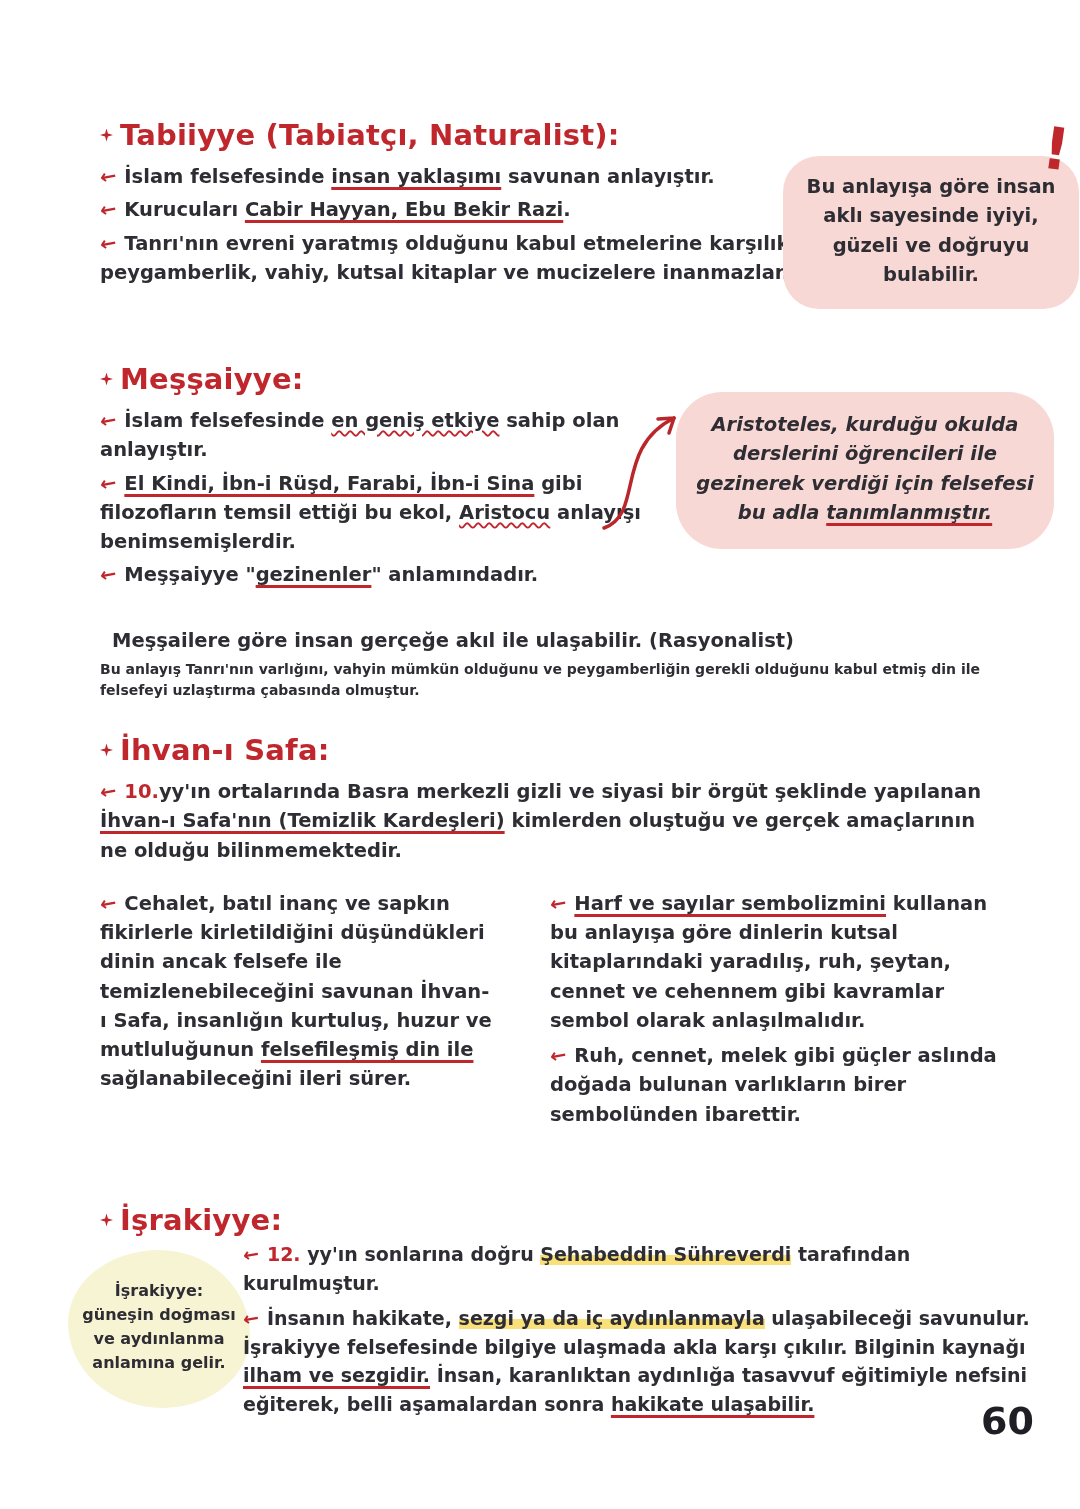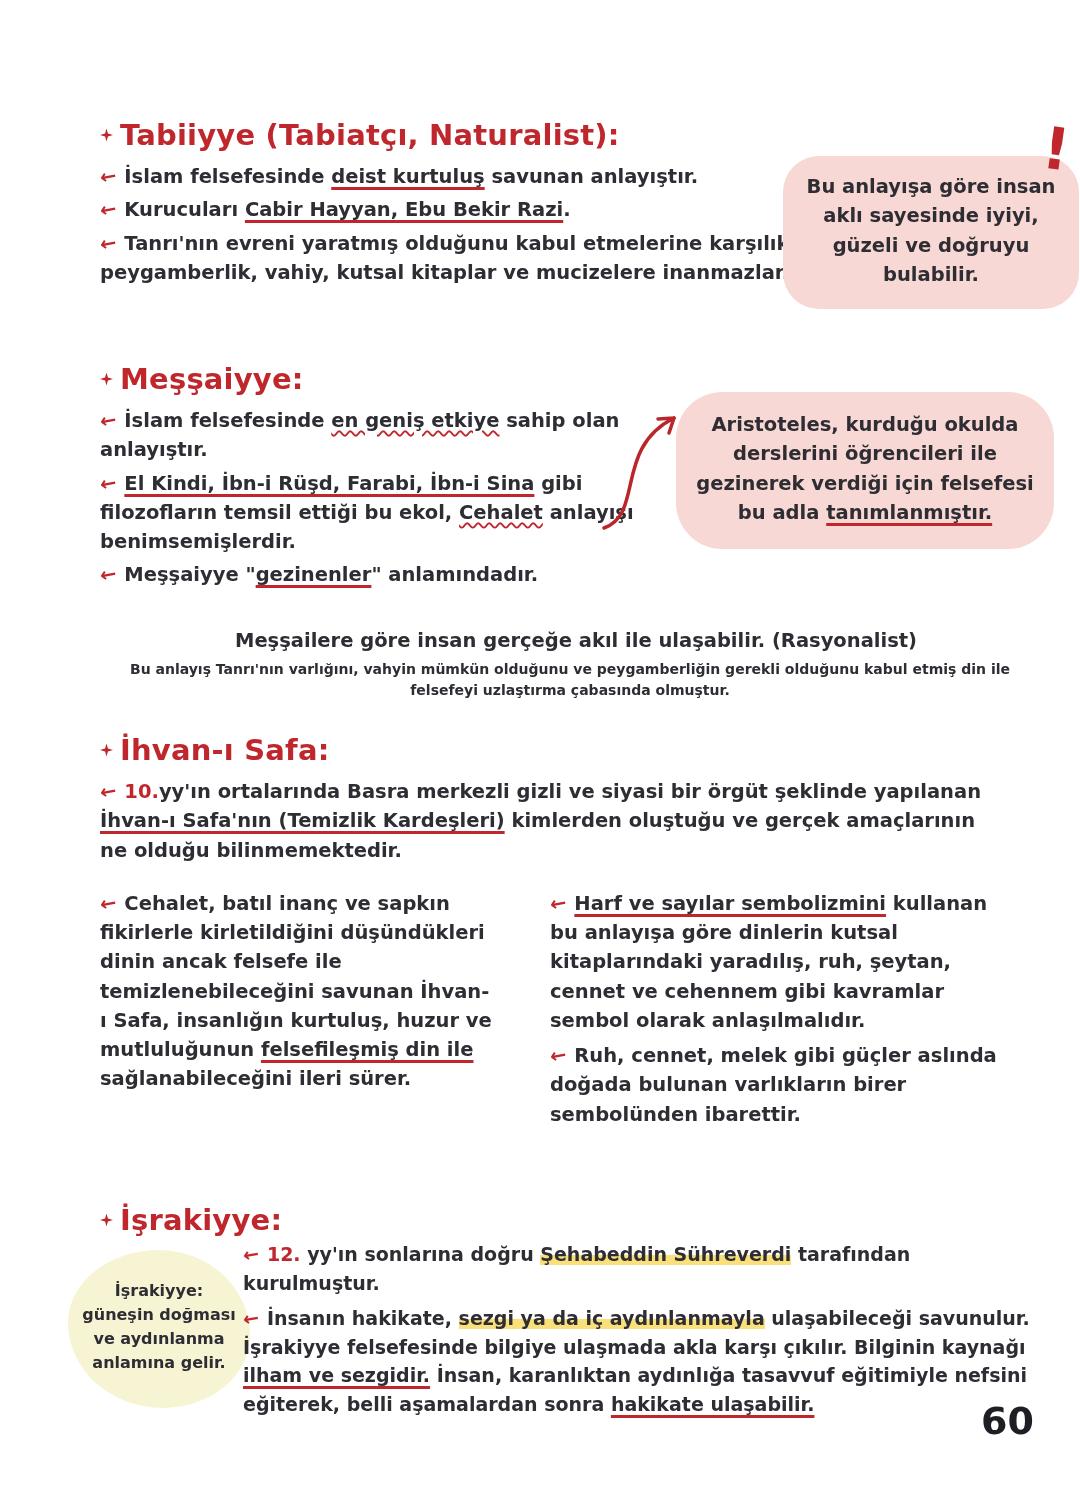--- a/index.html
+++ b/index.html
@@ -25,81 +25,81 @@
   .u-red{text-decoration:underline; text-decoration-color:var(--red); text-decoration-thickness:2.5px; text-underline-offset:4px;}
   .u-wavy{text-decoration:underline wavy; text-decoration-color:var(--red); text-decoration-thickness:2px; text-underline-offset:3px;}
   .hl{background:linear-gradient(to bottom, transparent 55%, var(--highlight) 55%);}
   .red-b{color:var(--red); font-weight:700;}
   .small{font-size:14px;}
   .indent{padding-left:12px;}
 
   #sec-tabiiyye{left:100px; top:118px; width:712px;}
   #sec-messaiyye{left:100px; top:362px; width:945px;}
   #sec-messaiyye .narrow{width:578px;}
-  #sec-messaiyye .full{margin-top:36px; width:940px;text-align:center;}
+  #sec-messaiyye .full{margin-top:36px; width:940px;}
   #sec-ihvan{left:100px; top:733px; width:945px;}
   #sec-ihvan .intro{width:905px;}
   .cols{display:flex; gap:58px; margin-top:24px;}
   .col-l{width:392px;} .col-r{width:470px;}
   .cols .line{margin-bottom:6px;}
   #sec-israkiyye{left:100px; top:1203px; width:945px;}
   #israkiyye-text{position:absolute; left:243px; top:1240px; width:802px;}
   #israkiyye-text .lines{font-size:19px;}
   #israkiyye-text .line{margin-bottom:7px;}
 
   .bubble{position:absolute; background:var(--pink); border-radius:36px; padding:16px 18px;}
   .bubble .lines{font-weight:600;}
   .center .line{text-align:center;}
   #bubble-naturalist{left:783px; top:156px; width:260px;}
   .excl{
     position:absolute; top:-36px; right:10px; line-height:1;
     color:var(--red); font-size:58px; font-weight:800; transform:rotate(8deg);
   }
-  #bubble-aristotle{left:676px; top:392px; width:338px; border-radius:46px; padding:18px 20px;}
+  #bubble-aristotle{left:676px; top:392px; width:338px; border-radius:46px; padding:18px 20px;font-style:italic;}
   #bubble-israkiyye{
     left:68px; top:1250px; width:182px; height:158px; background:var(--yellow);
     border-radius:50% 50% 48% 52% / 46% 54% 46% 54%;
     display:flex; align-items:center; justify-content:center; padding:8px 12px; box-sizing:border-box;
   }
   #bubble-israkiyye .lines{font-size:16px;}
   #arrow{position:absolute; left:586px; top:396px;}
   #page-num{position:absolute; right:46px; bottom:66px; font-size:38px; font-weight:700; color:#1e1e24;}
 </style>
 </head>
 <body>
 
 <div class="page">
 
   <section class="sec" id="sec-tabiiyye">
     <h2 class="heading">
       <span class="star"></span>
       <span>Tabiiyye (Tabiatçı, Naturalist):</span>
     </h2>
     <div class="lines">
-        <div class="line"><span class="bullet">←</span><span>İslam felsefesinde </span><span class="u-red">deist kurtuluş</span><span> savunan anlayıştır.</span></div>
+        <div class="line"><span class="bullet">←</span><span>İslam felsefesinde </span><span class="u-red">insan yaklaşımı</span><span> savunan anlayıştır.</span></div>
         <div class="line"><span class="bullet">←</span><span>Kurucuları </span><span class="u-red">Cabir Hayyan, Ebu Bekir Razi</span><span>.</span></div>
         <div class="line"><span class="bullet">←</span><span>Tanrı'nın evreni yaratmış olduğunu kabul etmelerine karşılık peygamberlik, vahiy, kutsal kitaplar ve mucizelere inanmazlar.</span></div>
       </div>
   </section>
 
   <aside class="bubble center" id="bubble-naturalist">
     <span class="excl">!</span>
     <div class="lines">
         <div class="line"><span>Bu anlayışa göre insan aklı sayesinde iyiyi, güzeli ve doğruyu bulabilir.</span></div>
       </div>
   </aside>
 
   <section class="sec" id="sec-messaiyye">
     <h2 class="heading">
       <span class="star"></span>
       <span>Meşşaiyye:</span>
     </h2>
     <div class="lines narrow">
         <div class="line"><span class="bullet">←</span><span>İslam felsefesinde </span><span class="u-wavy">en geniş etkiye</span><span> sahip olan anlayıştır.</span></div>
-        <div class="line"><span class="bullet">←</span><span class="u-red">El Kindi, İbn-i Rüşd, Farabi, İbn-i Sina</span><span> gibi filozofların temsil ettiği bu ekol, </span><span class="u-wavy">Cehalet</span><span> anlayışı benimsemişlerdir.</span></div>
+        <div class="line"><span class="bullet">←</span><span class="u-red">El Kindi, İbn-i Rüşd, Farabi, İbn-i Sina</span><span> gibi filozofların temsil ettiği bu ekol, </span><span class="u-wavy">Aristocu</span><span> anlayışı benimsemişlerdir.</span></div>
         <div class="line"><span class="bullet">←</span><span>Meşşaiyye "</span><span class="u-red">gezinenler</span><span>" anlamındadır.</span></div>
       </div>
     <div class="lines full">
         <div class="line indent"><span>Meşşailere göre insan gerçeğe akıl ile ulaşabilir. (Rasyonalist)</span></div>
         <div class="line small"><span>Bu anlayış Tanrı'nın varlığını, vahyin mümkün olduğunu ve peygamberliğin gerekli olduğunu kabul etmiş din ile felsefeyi uzlaştırma çabasında olmuştur.</span></div>
       </div>
   </section>
 
   <aside class="bubble center" id="bubble-aristotle">
     <div class="lines">

